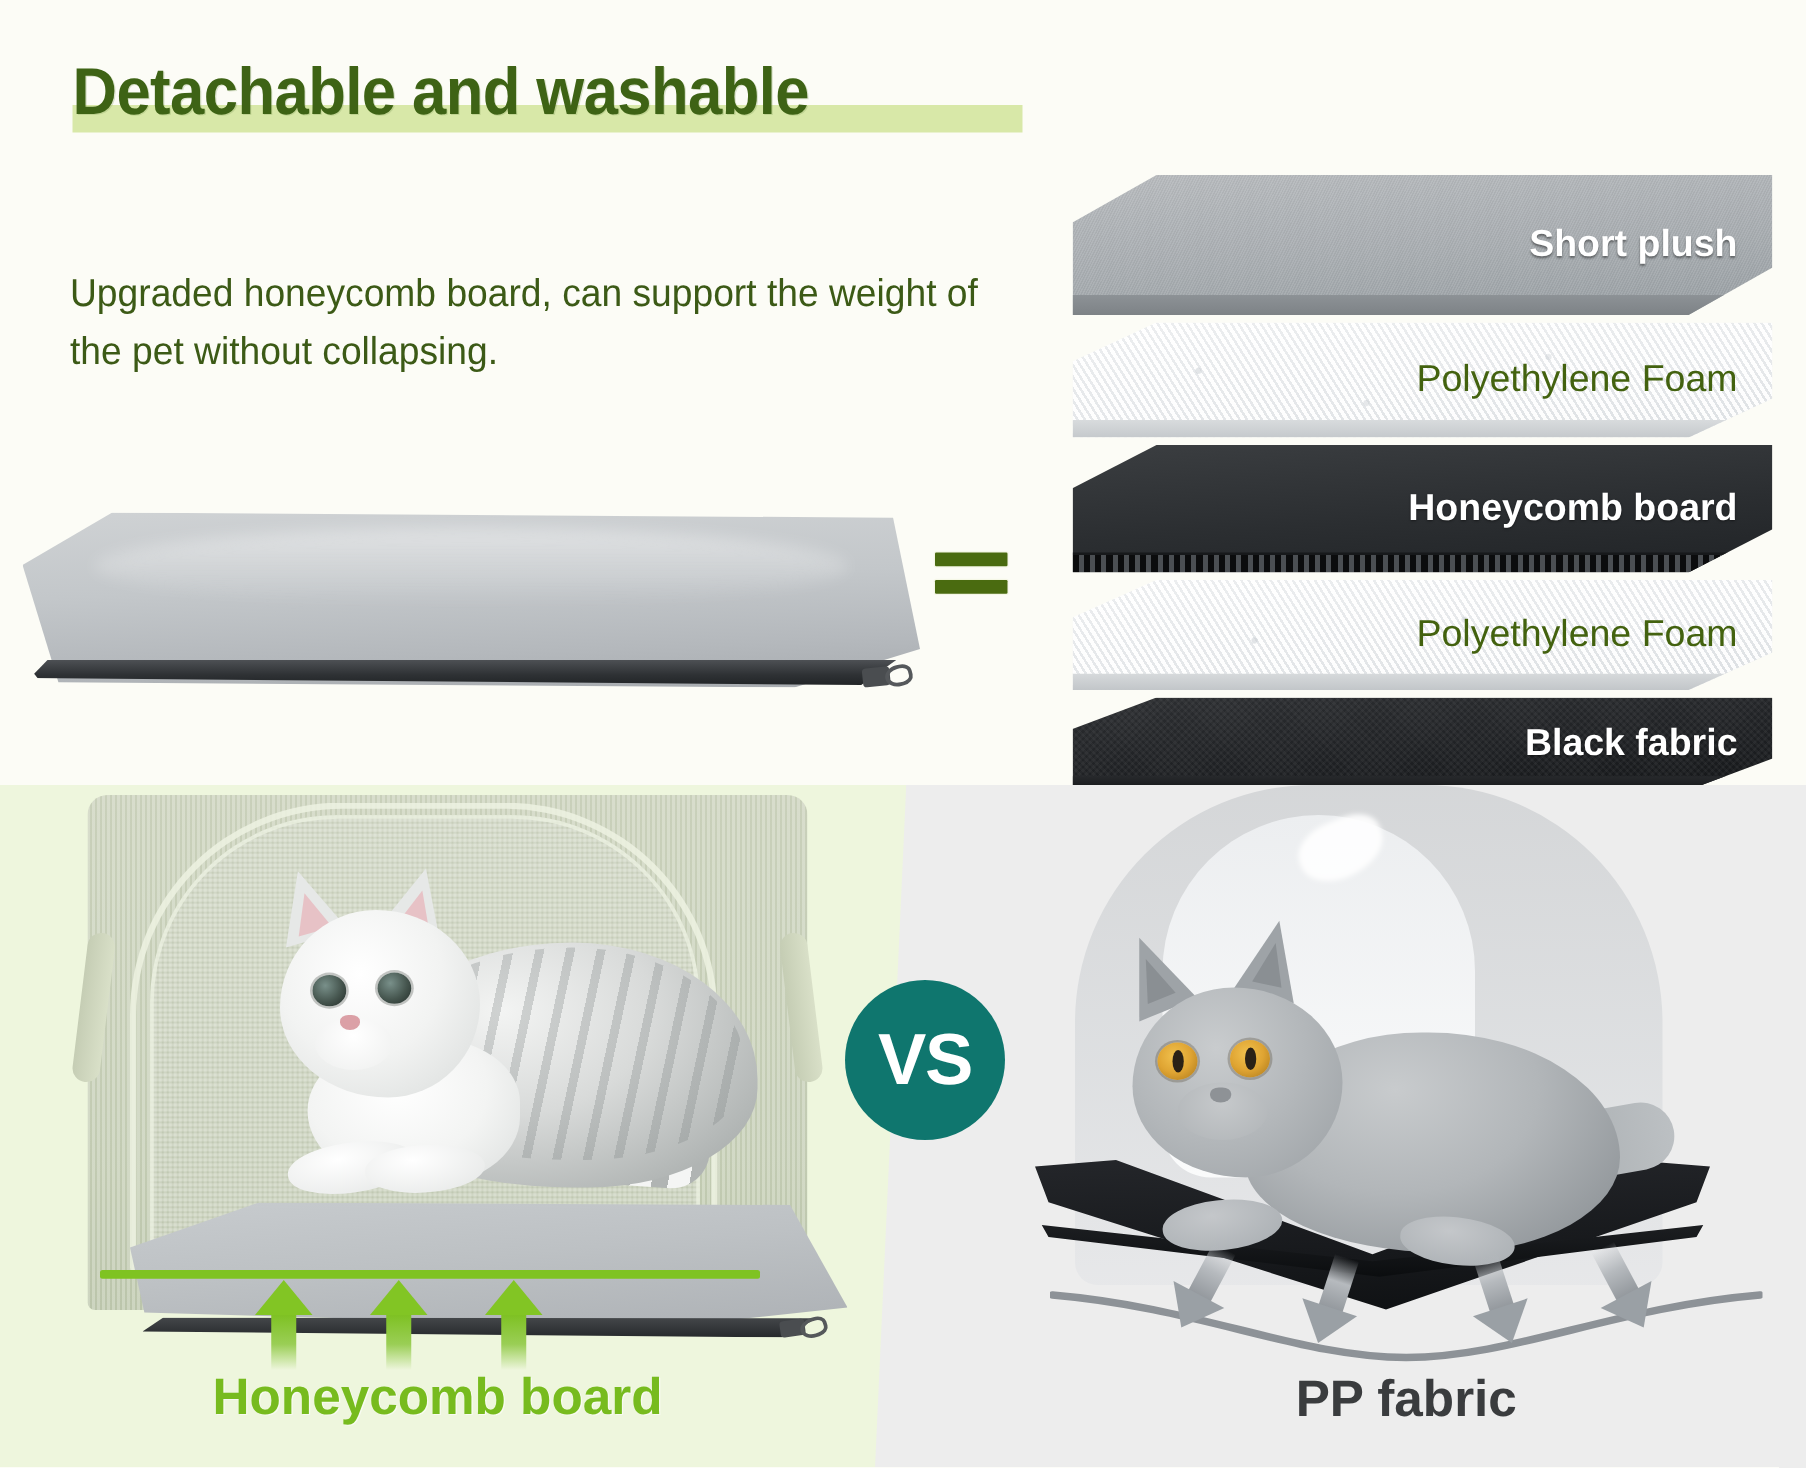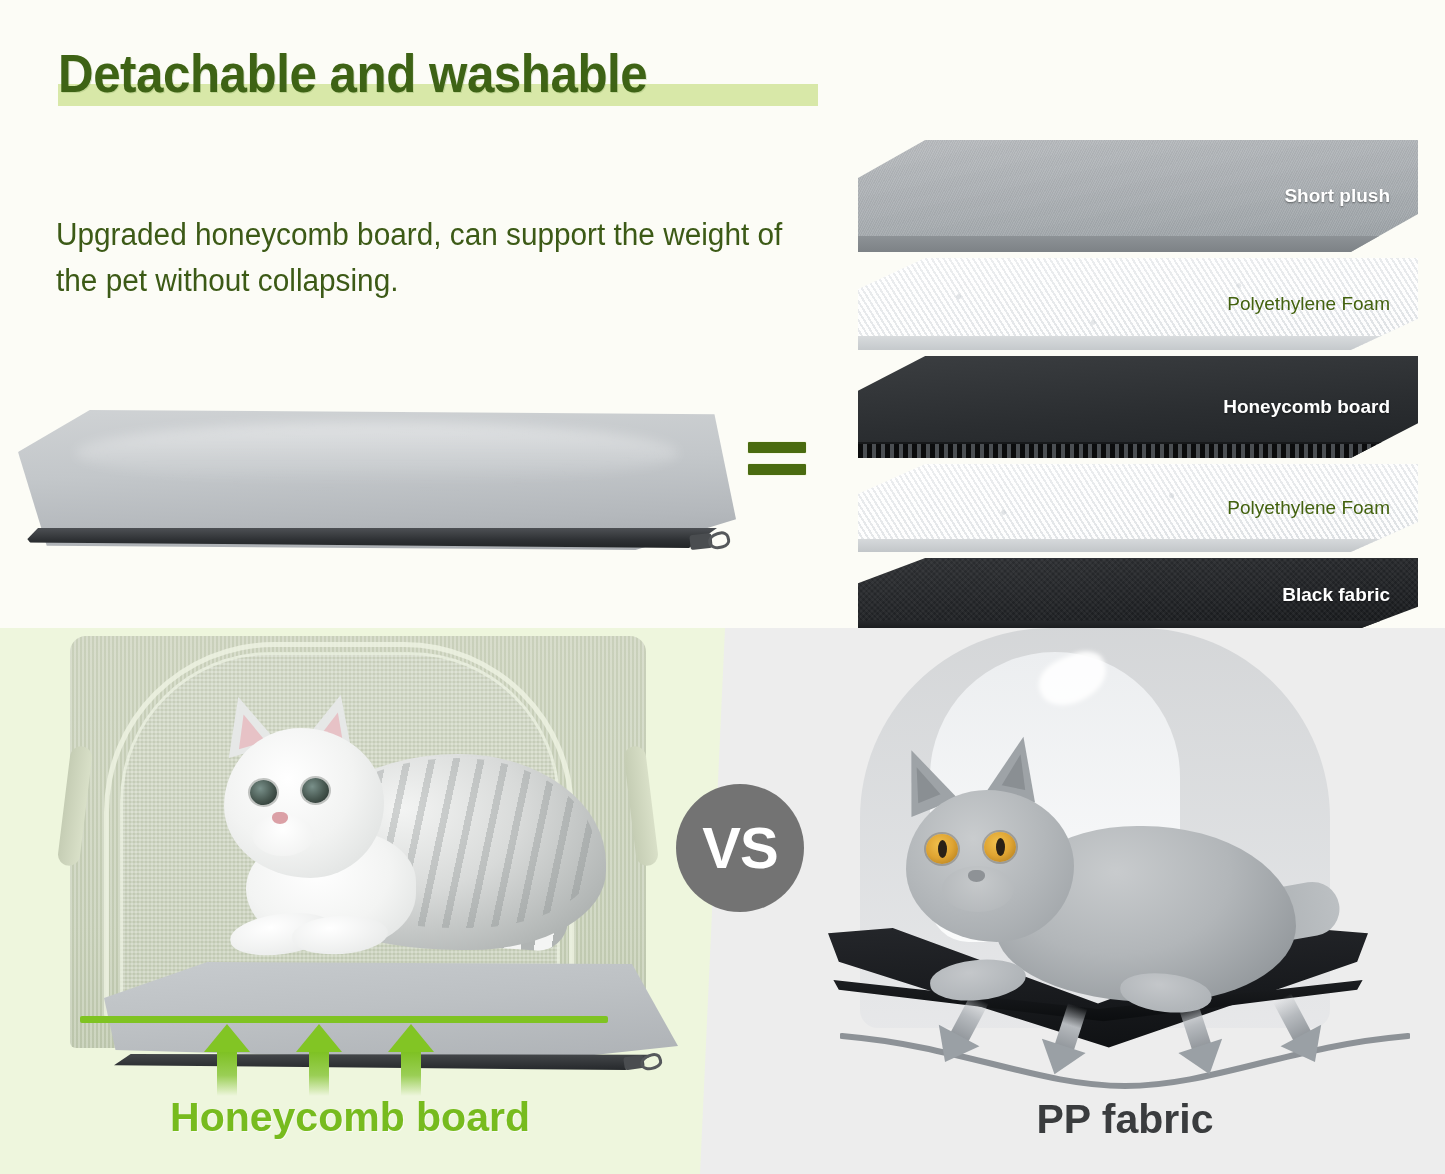--- a/index.html
+++ b/index.html
@@ -103,21 +103,21 @@
   #layers { position: absolute; left: 858px; top: 140px; width: 570px; height: 428px; }
   .layer {
     position: absolute; left: 0; width: 560px;
     clip-path: polygon(12% 0%, 100% 0%, 100% 66%, 88% 100%, 0% 100%, 0% 34%);
   }
   .layer .face {
     position: absolute; left: 0; top: 0; width: 100%; height: 100%;
   }
   .layer .lbl {
     position: absolute; right: 28px; top: 50%; transform: translateY(-50%);
-    font-size: 19px; white-space: nowrap; z-index: 5;
+    font-size: 30px; white-space: nowrap; z-index: 5;
   }
   .lbl-white { color: #ffffff; font-weight: bold; text-shadow: 0 1px 2px rgba(0,0,0,0.45); }
   .lbl-green { color: #43620f; font-weight: normal; }
 
   #layer-0 { top: 0px; height: 112px; }
   #layer-0 .face {
     background:
       repeating-linear-gradient(117deg, rgba(255,255,255,0.055) 0 1px, rgba(0,0,0,0.03) 1px 2px),
       linear-gradient(176deg, #b9bcbf 0%, #a9aeb2 55%, #9aa0a4 100%);
   }
@@ -406,21 +406,21 @@
     border-radius: 48% 52% 50% 50%;
   }
   .cr-paw.p1 { left: 44px; top: 222px; width: 96px; height: 40px; transform: rotate(-6deg); }
   .cr-paw.p2 { left: 234px; top: 236px; width: 92px; height: 38px; transform: rotate(6deg); }
 
   
   #vs-badge {
     position: absolute; left: 676px; top: 784px;
     width: 128px; height: 128px;
     border-radius: 50%;
-    background: #737373;
+    background: #0f766e;
     display: flex; align-items: center; justify-content: center;
     z-index: 40;
   }
   #vs-text {
     color: #ffffff; font-size: 58px; font-weight: bold;
     letter-spacing: -1px; line-height: 1;
   }
 
   
   #hc-callout { position: absolute; left: 0; top: 1008px; width: 700px; height: 166px; z-index: 30; }

